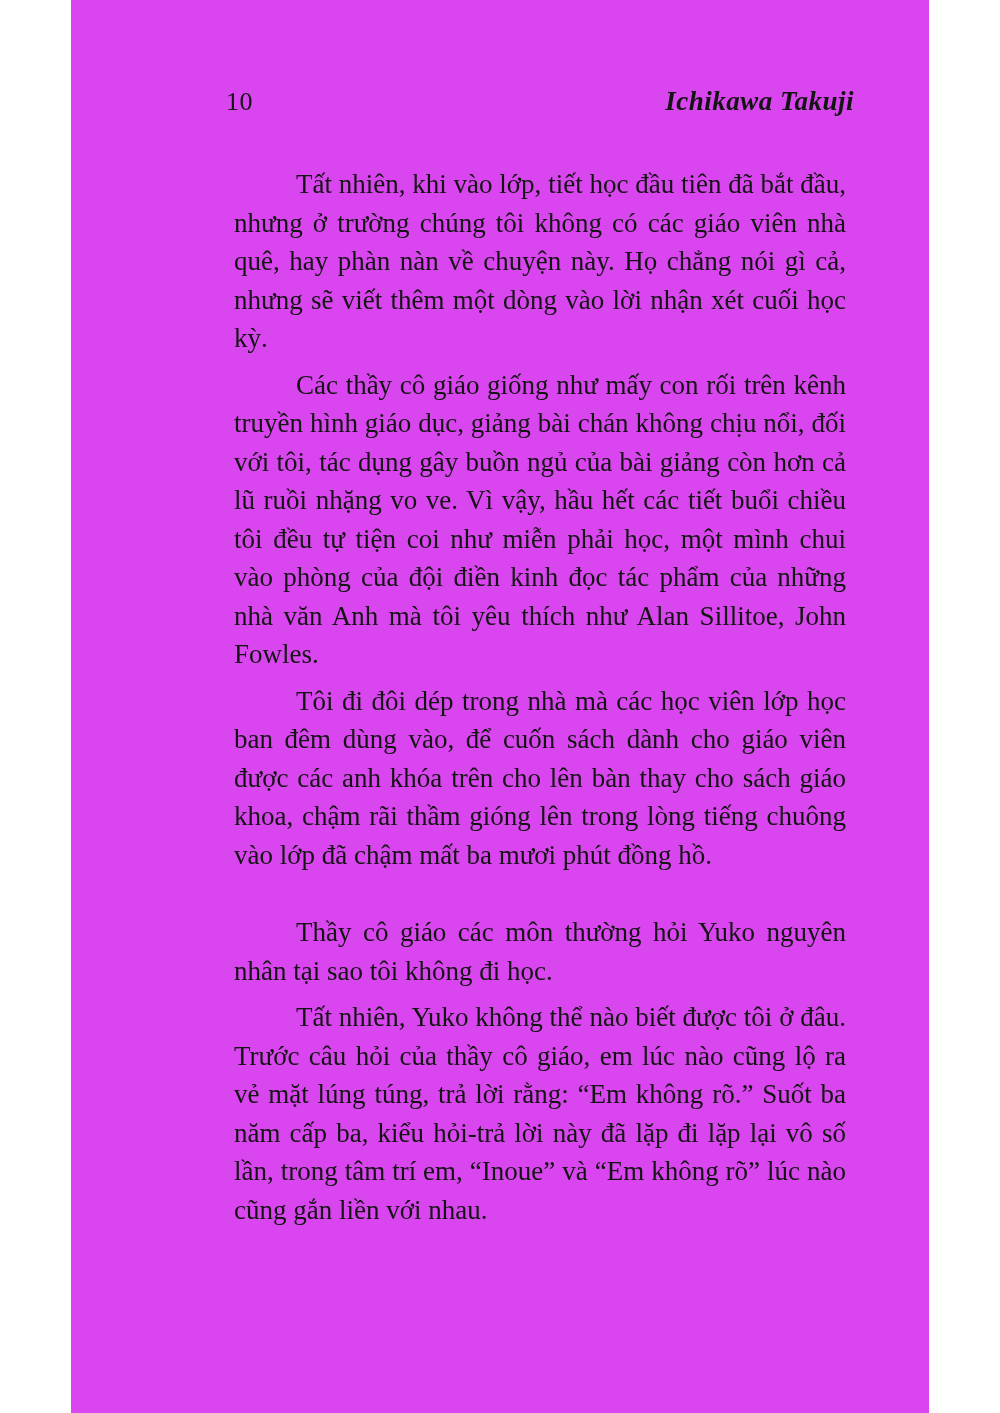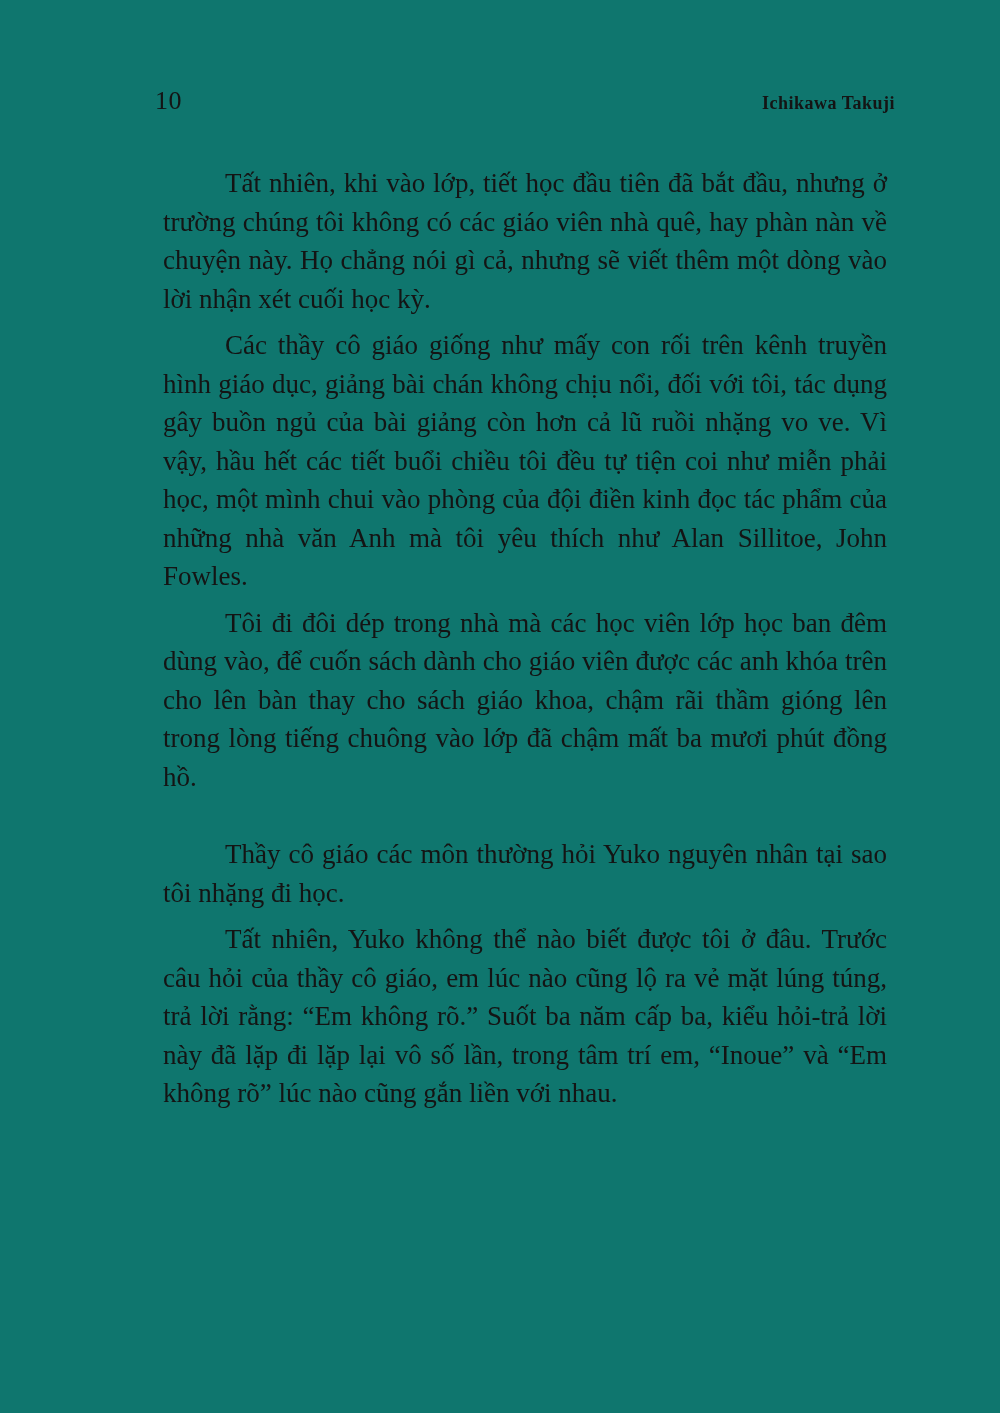--- a/index.html
+++ b/index.html
@@ -2,41 +2,42 @@
 <html><head>
 <meta charset="utf-8">
 <style>
   html, body {
     margin: 0;
     padding: 0;
     background: #ffffff;
   }
   .page {
     position: relative;
-    width: 1000px;
+    width: 858px;
     height: 1413px;
     margin: 0 auto;
-    background: #0f766e;
+    background: #d946ef;
     color: #141414;
     font-family: "Liberation Serif", "DejaVu Serif", serif;
     box-sizing: border-box;
-    padding: 86px 105px 0 155px;
+    padding: 86px 75px 0 155px;
     overflow: hidden;
   }
   .running-header {
     display: flex;
     justify-content: space-between;
     align-items: baseline;
   }
   .page-number {
     font-size: 26px;
     letter-spacing: 0.5px;
   }
   .author-name {
-    font-size: 18px;
+    font-size: 27px;
+    font-style: italic;
     font-weight: bold;
     letter-spacing: 0.5px;
   }
   .body-text {
     margin-top: 48px;
     font-size: 27px;
     line-height: 38.5px;
     text-align: justify;
   }
   .body-text p {
@@ -54,17 +55,17 @@
 
   <div class="running-header">
     <span class="page-number">10</span>
     <span class="author-name">Ichikawa Takuji</span>
   </div>
 
   <div class="body-text">
     <p>Tất nhiên, khi vào lớp, tiết học đầu tiên đã bắt đầu, nhưng ở trường chúng tôi không có các giáo viên nhà quê, hay phàn nàn về chuyện này. Họ chẳng nói gì cả, nhưng sẽ viết thêm một dòng vào lời nhận xét cuối học kỳ.</p>
     <p>Các thầy cô giáo giống như mấy con rối trên kênh truyền hình giáo dục, giảng bài chán không chịu nổi, đối với tôi, tác dụng gây buồn ngủ của bài giảng còn hơn cả lũ ruồi nhặng vo ve. Vì vậy, hầu hết các tiết buổi chiều tôi đều tự tiện coi như miễn phải học, một mình chui vào phòng của đội điền kinh đọc tác phẩm của những nhà văn Anh mà tôi yêu thích như Alan Sillitoe, John Fowles.</p>
     <p>Tôi đi đôi dép trong nhà mà các học viên lớp học ban đêm dùng vào, để cuốn sách dành cho giáo viên được các anh khóa trên cho lên bàn thay cho sách giáo khoa, chậm rãi thầm gióng lên trong lòng tiếng chuông vào lớp đã chậm mất ba mươi phút đồng hồ.</p>
-    <p class="section-start">Thầy cô giáo các môn thường hỏi Yuko nguyên nhân tại sao tôi nhặng đi học.</p>
+    <p class="section-start">Thầy cô giáo các môn thường hỏi Yuko nguyên nhân tại sao tôi không đi học.</p>
     <p>Tất nhiên, Yuko không thể nào biết được tôi ở đâu. Trước câu hỏi của thầy cô giáo, em lúc nào cũng lộ ra vẻ mặt lúng túng, trả lời rằng: “Em không rõ.” Suốt ba năm cấp ba, kiểu hỏi-trả lời này đã lặp đi lặp lại vô số lần, trong tâm trí em, “Inoue” và “Em không rõ” lúc nào cũng gắn liền với nhau.</p>
   </div>
 
 </div>
 
 </body></html>

